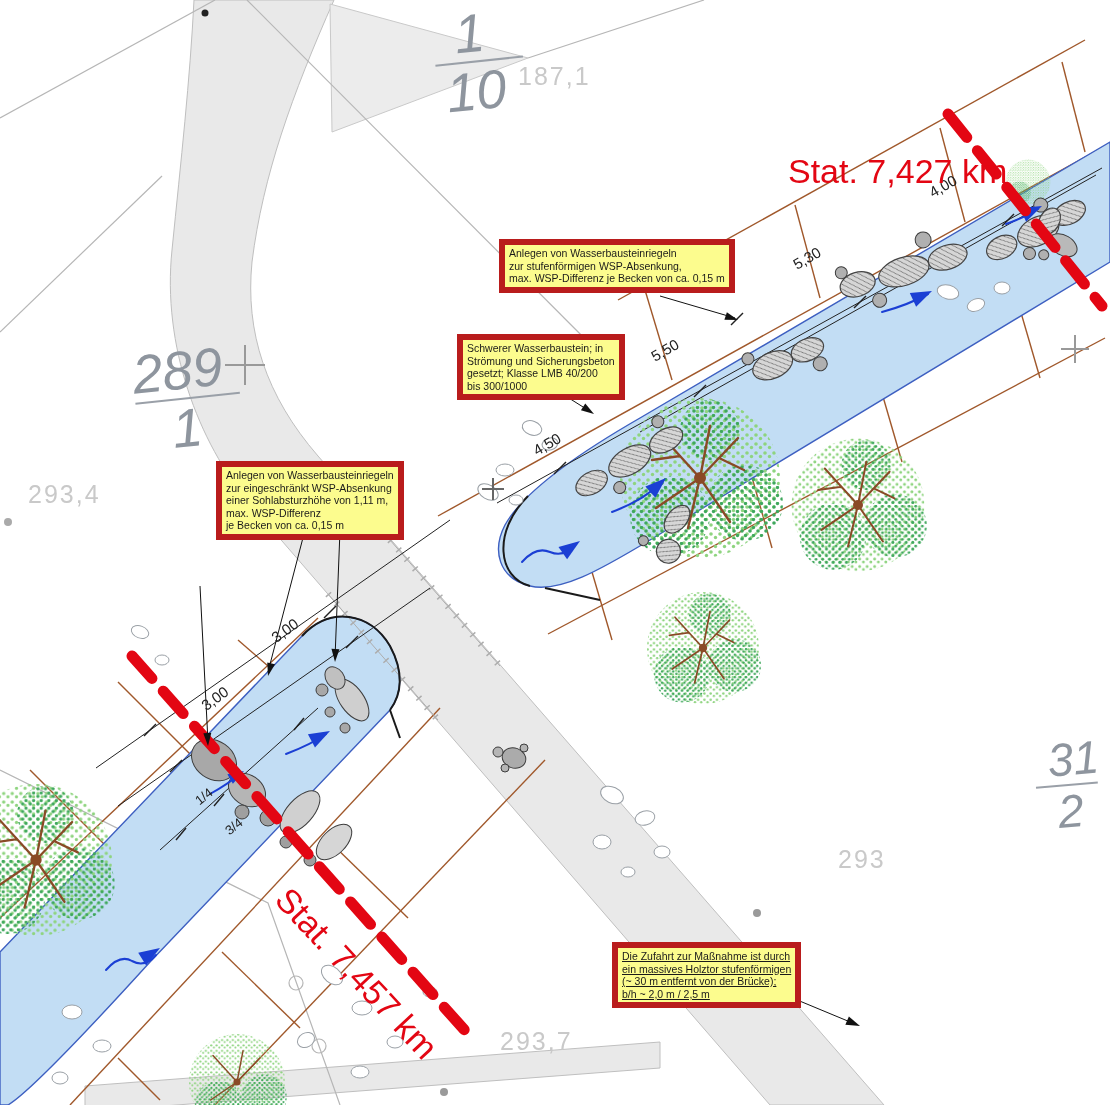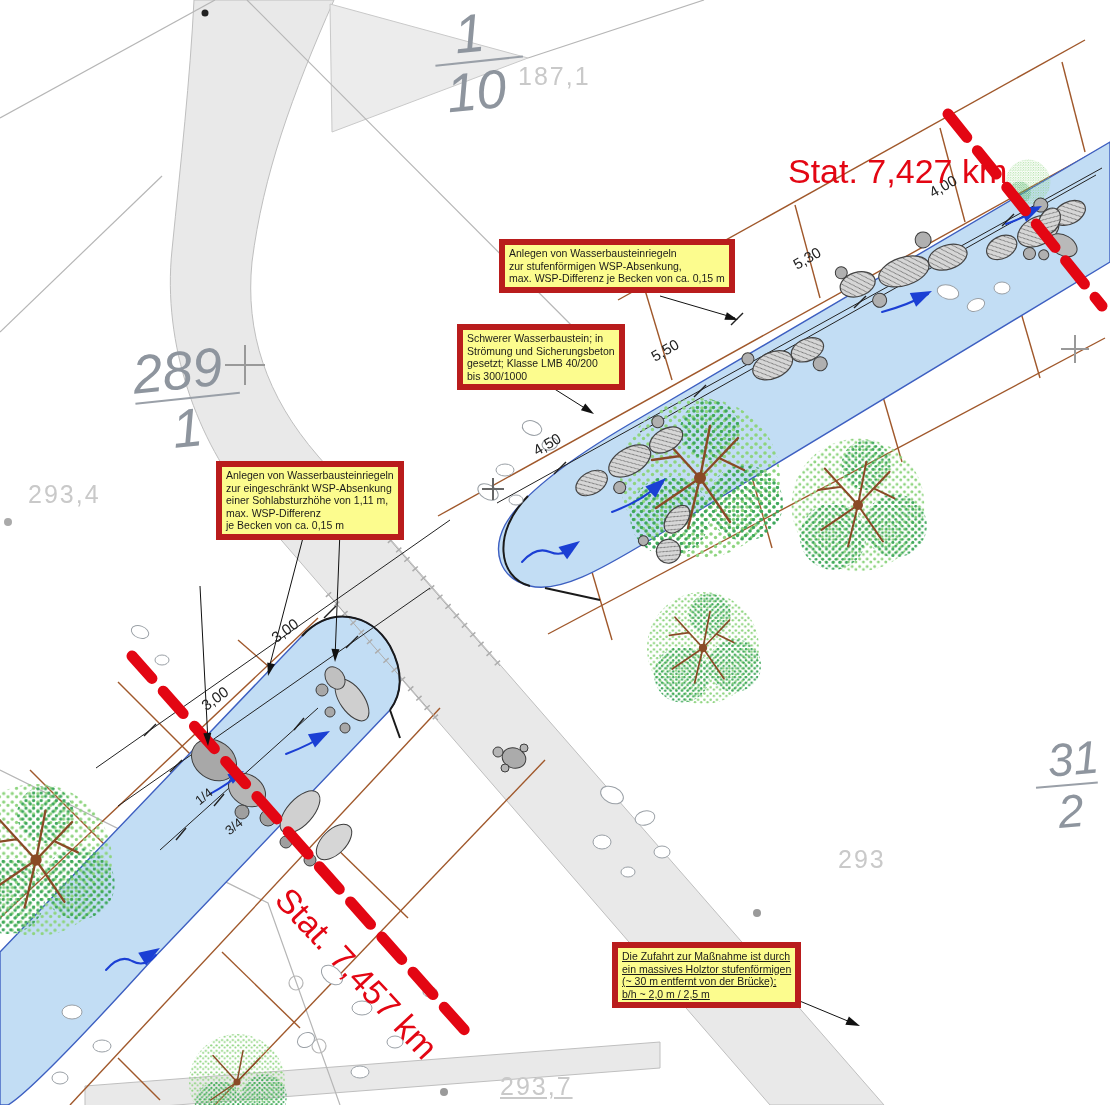--- a/index.html
+++ b/index.html
@@ -371,21 +371,21 @@
       <circle cx="757" cy="913" r="4" fill="#9a9a9a"></circle>
       <circle cx="444" cy="1092" r="4" fill="#9a9a9a"></circle>
     </g>
   </svg>
 
   <div class="ann" style="left:499px;top:239px;">
     <div>Anlegen von Wasserbausteinriegeln</div>
     <div>zur stufenförmigen WSP-Absenkung,</div>
     <div>max. WSP-Differenz je Becken von ca. 0,15 m</div>
   </div>
-  <div class="ann" style="left:457px;top:324px;">
+  <div class="ann" style="left:457px;top:334px;">
     <div>Schwerer Wasserbaustein; in</div>
     <div>Strömung und Sicherungsbeton</div>
     <div>gesetzt; Klasse LMB 40/200</div>
     <div>bis 300/1000</div>
   </div>
   <div class="ann" style="left:216px;top:461px;">
     <div>Anlegen von Wasserbausteinriegeln</div>
     <div>zur eingeschränkt WSP-Absenkung</div>
     <div>einer Sohlabsturzhöhe von 1,11 m,</div>
     <div>max. WSP-Differenz</div>
@@ -413,21 +413,21 @@
   </div>
   <div class="parcel p3" style="left:1032px;top:742px;transform:rotate(-5deg);">
     <div class="num" style="margin-left:14px;">31</div>
     <div class="frline" style="width:62px;"></div>
     <div class="den" style="margin-left:20px;">2</div>
   </div>
 
   <div class="elev" style="left:518px;top:62px;">187,1</div>
   <div class="elev" style="left:28px;top:480px;">293,4</div>
   <div class="elev" style="left:838px;top:845px;">293</div>
-  <div class="elev" style="left:500px;top:1072px;text-decoration:underline;">293,7</div>
+  <div class="elev" style="left:500px;top:1027px;">293,7</div>
 
   <div class="dim" style="left:926px;top:186px;transform:rotate(-30deg);">4,00</div>
   <div class="dim" style="left:790px;top:258px;transform:rotate(-30deg);">5,30</div>
   <div class="dim" style="left:648px;top:350px;transform:rotate(-30deg);">5,50</div>
   <div class="dim" style="left:530px;top:444px;transform:rotate(-30deg);">4,50</div>
   <div class="dim" style="left:268px;top:632px;transform:rotate(-36deg);">3,00</div>
   <div class="dim" style="left:198px;top:700px;transform:rotate(-36deg);">3,00</div>
   <div class="dim small" style="left:192px;top:796px;transform:rotate(-38deg);">1/4</div>
   <div class="dim small" style="left:222px;top:826px;transform:rotate(-38deg);">3/4</div>
 

